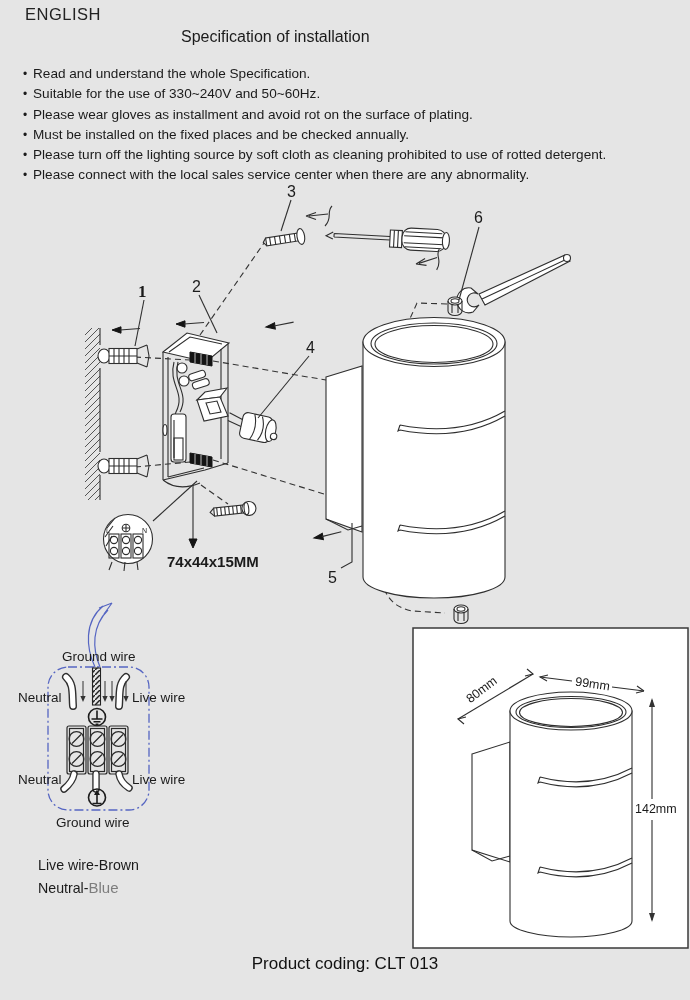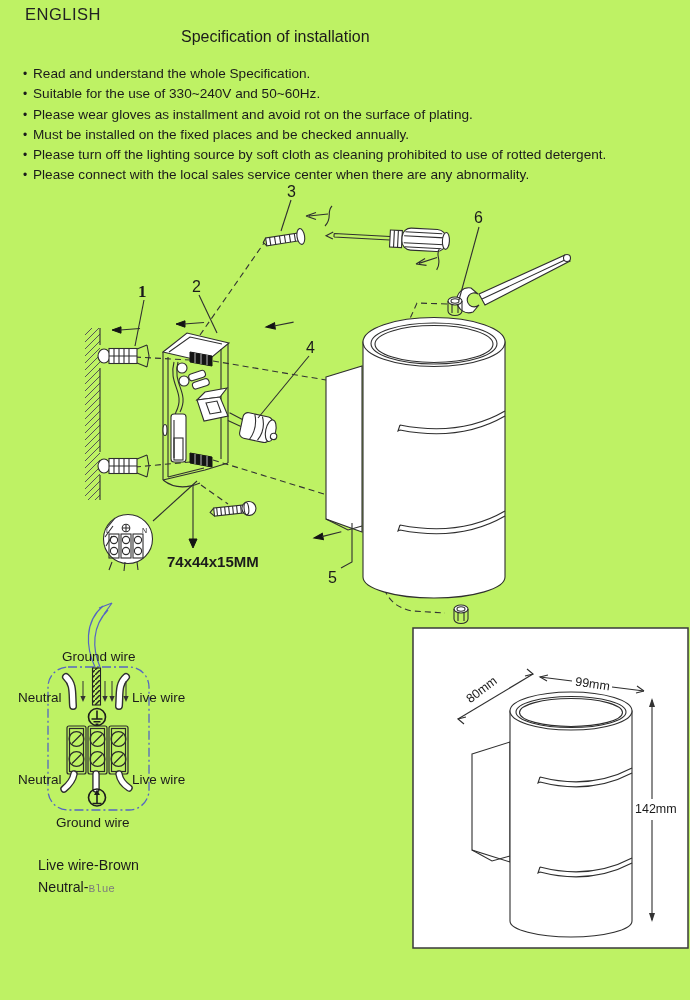--- a/index.html
+++ b/index.html
@@ -1,26 +1,26 @@
 <!DOCTYPE html>
 <html><head>
 <meta charset="utf-8">
 <style>
   html,body{margin:0;padding:0;background:#ffffff;}
-  #page{position:relative;width:690px;height:1000px;background:#bef264;overflow:hidden;
+  #page{position:relative;width:690px;height:1000px;background:#e5e5e5;overflow:hidden;
         font-family:"Liberation Sans",sans-serif;color:#1b1b1b;}
   .abs{position:absolute;}
   #english{left:25px;top:5px;font-size:16.5px;letter-spacing:.5px;color:#222;}
   #spec-title{left:181px;top:28px;font-size:16px;}
   #spec-intro{left:31px;top:47px;font-size:13.6px;}
   #spec-list{left:23px;top:64px;font-size:13.6px;line-height:20.3px;white-space:nowrap;}
   #spec-list .row{display:flex;}
   #spec-list .bullet{width:10px;font-size:12px;}
   #wire-colors{left:38px;top:855px;font-size:14.2px;line-height:21.5px;white-space:nowrap;}
-  #wire-colors .serif-blue{font-family:Liberation Mono, monospace;color:#7d7d7d;font-size:11px;}
+  #wire-colors .serif-blue{font-family:Liberation Sans, sans-serif;color:#7d7d7d;font-size:15px;}
   #product-coding{left:0;top:954px;width:690px;text-align:center;font-size:17px;color:#111;}
   svg{position:absolute;overflow:visible;}
   svg text{font-family:"Liberation Sans",sans-serif;fill:#1b1b1b;}
   .ln{stroke:#2f2f2f;fill:none;stroke-width:1.1;}
   .lnf{stroke:#2f2f2f;fill:#ffffff;stroke-width:1.1;}
   .dash{stroke:#333;fill:none;stroke-width:1.1;stroke-dasharray:6 4;}
   .blk{fill:#141414;stroke:#141414;}
   .num{font-size:16px;}
   .numserif{font-family:"Liberation Serif",serif;font-weight:bold;font-size:17px;}
 </style>
@@ -356,13 +356,14 @@
     </g>
 
     <g>
       <path class="ln" d="M652,700 L652,799 M652,820 L652,920"></path>
       <polygon points="649,707 655,707 652,698" fill="#333"></polygon>
       <polygon points="649,913 655,913 652,922" fill="#333"></polygon>
       <text x="635" y="813" font-size="12.5" fill="#444">142mm</text>
     </g>
   </svg>
 
+  <div class="abs" id="product-coding">Product coding: CLT 013</div>
 </div>
 
 </body></html>

